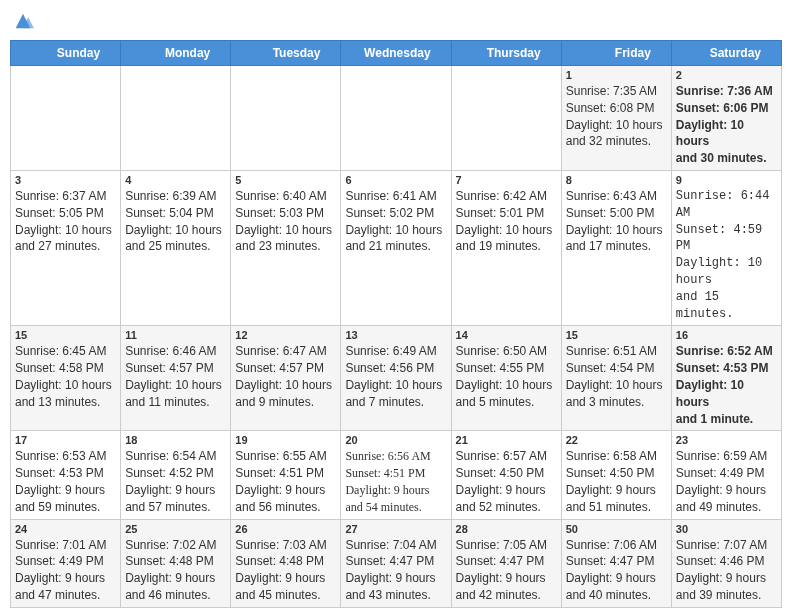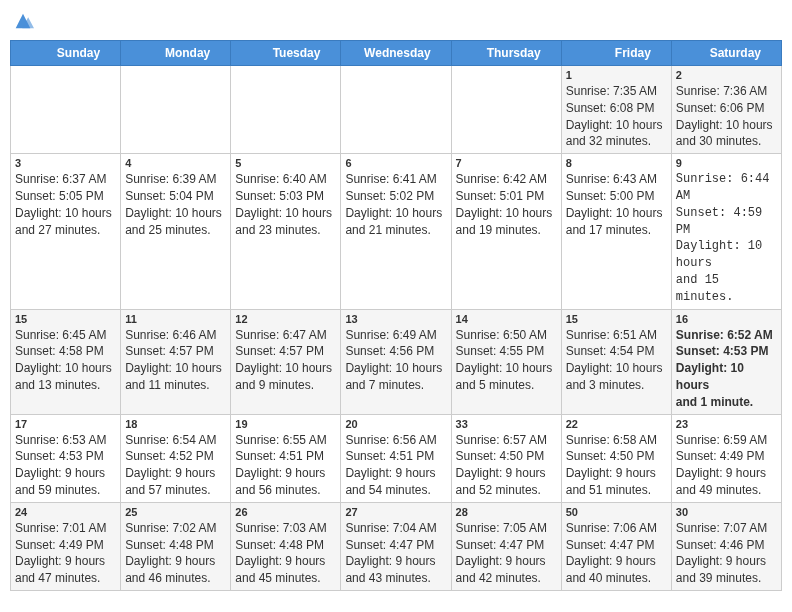--- a/index.html
+++ b/index.html
@@ -137,21 +137,21 @@
         <td class="empty-cell"></td>
         <td>
           <span class="day-number">1</span>
           <div class="cell-info" style="white-space: pre-line;">Sunrise: 7:35 AM
 Sunset: 6:08 PM
 Daylight: 10 hours
 and 32 minutes.</div>
         </td>
         <td>
           <span class="day-number">2</span>
-          <div class="cell-info" style="white-space: pre-line;">Sunrise: 7:36 AM
+          <div class="cell-info" style="white-space: pre-line; font-weight: bold;">Sunrise: 7:36 AM
 Sunset: 6:06 PM
 Daylight: 10 hours
 and 30 minutes.</div>
         </td>
       </tr>
       <tr>
         <td>
           <span class="day-number">3</span>
           <div class="cell-info" style="white-space: pre-line;">Sunrise: 6:37 AM
 Sunset: 5:05 PM
@@ -269,27 +269,27 @@
         </td>
         <td>
           <span class="day-number">19</span>
           <div class="cell-info" style="white-space: pre-line;">Sunrise: 6:55 AM
 Sunset: 4:51 PM
 Daylight: 9 hours
 and 56 minutes.</div>
         </td>
         <td>
           <span class="day-number">20</span>
-          <div class="cell-info" style="white-space: pre-line;">Sunrise: 6:56 AM
+          <div class="cell-info" style="white-space: pre-line; font-family: Liberation Serif, serif;">Sunrise: 6:56 AM
 Sunset: 4:51 PM
 Daylight: 9 hours
 and 54 minutes.</div>
         </td>
         <td>
-          <span class="day-number">33</span>
+          <span class="day-number">21</span>
           <div class="cell-info" style="white-space: pre-line;">Sunrise: 6:57 AM
 Sunset: 4:50 PM
 Daylight: 9 hours
 and 52 minutes.</div>
         </td>
         <td>
           <span class="day-number">22</span>
           <div class="cell-info" style="white-space: pre-line;">Sunrise: 6:58 AM
 Sunset: 4:50 PM
 Daylight: 9 hours

